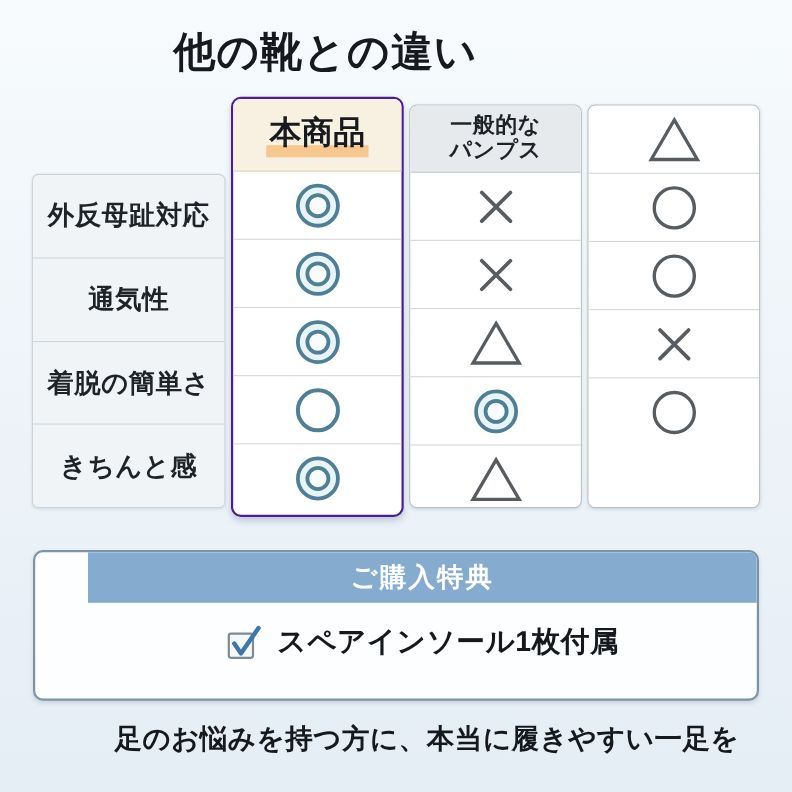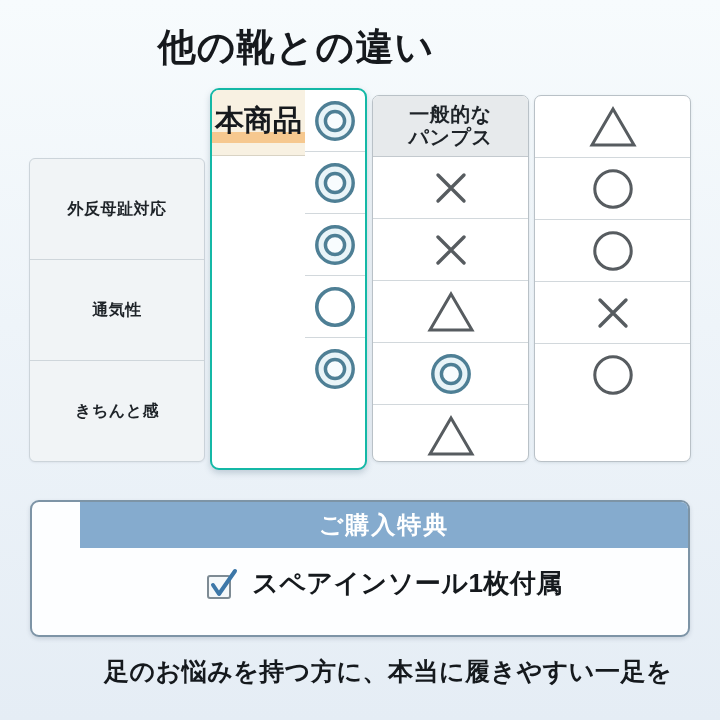--- a/index.html
+++ b/index.html
@@ -23,28 +23,28 @@
   }
   .col{box-sizing:border-box;}
   .labels-col{
     width:176px;height:304px;margin-top:70px;
     background:#f1f4f6;border:1px solid #ccd4da;border-radius:6px;
     display:flex;flex-direction:column;overflow:hidden;
     box-shadow:0 1px 2px rgba(60,80,100,0.08);
   }
   .label-cell{
     flex:1;display:flex;align-items:center;justify-content:center;
-    font-size:16px;font-weight:bold;color:#1e2328;
+    font-size:24px;font-weight:bold;color:#1e2328;
     border-bottom:1px solid #cfd6db;letter-spacing:0.5px;
   }
   .label-cell:last-child{border-bottom:none;}
   .product-col{
     width:157px;height:382px;margin-left:5px;
-    background:#ffffff;border:2px solid #14b8a6;border-radius:9px;
-    display:flex;flex-direction:row;overflow:hidden;
+    background:#ffffff;border:2px solid #4c1d95;border-radius:9px;
+    display:flex;flex-direction:column;overflow:hidden;
     box-shadow:0 3px 6px rgba(60,90,115,0.25);
   }
   .plain-col{
     width:157px;height:367px;margin-left:5px;margin-top:7px;
     background:#ffffff;border:1px solid #b9c1c7;border-radius:7px;
     display:flex;flex-direction:column;overflow:hidden;
     box-shadow:0 1px 3px rgba(60,80,100,0.12);
   }
   .col-header{
     display:flex;align-items:center;justify-content:center;
@@ -98,20 +98,21 @@
 </style>
 </head>
 <body>
 
 <div class="page-title">他の靴との違い</div>
 
 <div class="table-wrap">
   <div class="col labels-col">
       <div class="label-cell">外反母趾対応</div>
       <div class="label-cell">通気性</div>
+      <div class="label-cell">着脱の簡単さ</div>
       <div class="label-cell">きちんと感</div>
     </div>
 
   <div class="col product-col">
     <div class="col-header product-header">
       <span class="hl">本商品</span>
     </div>
     <div class="cells" id="col-cells-0">
         <div class="symbol-cell">
           <span>

